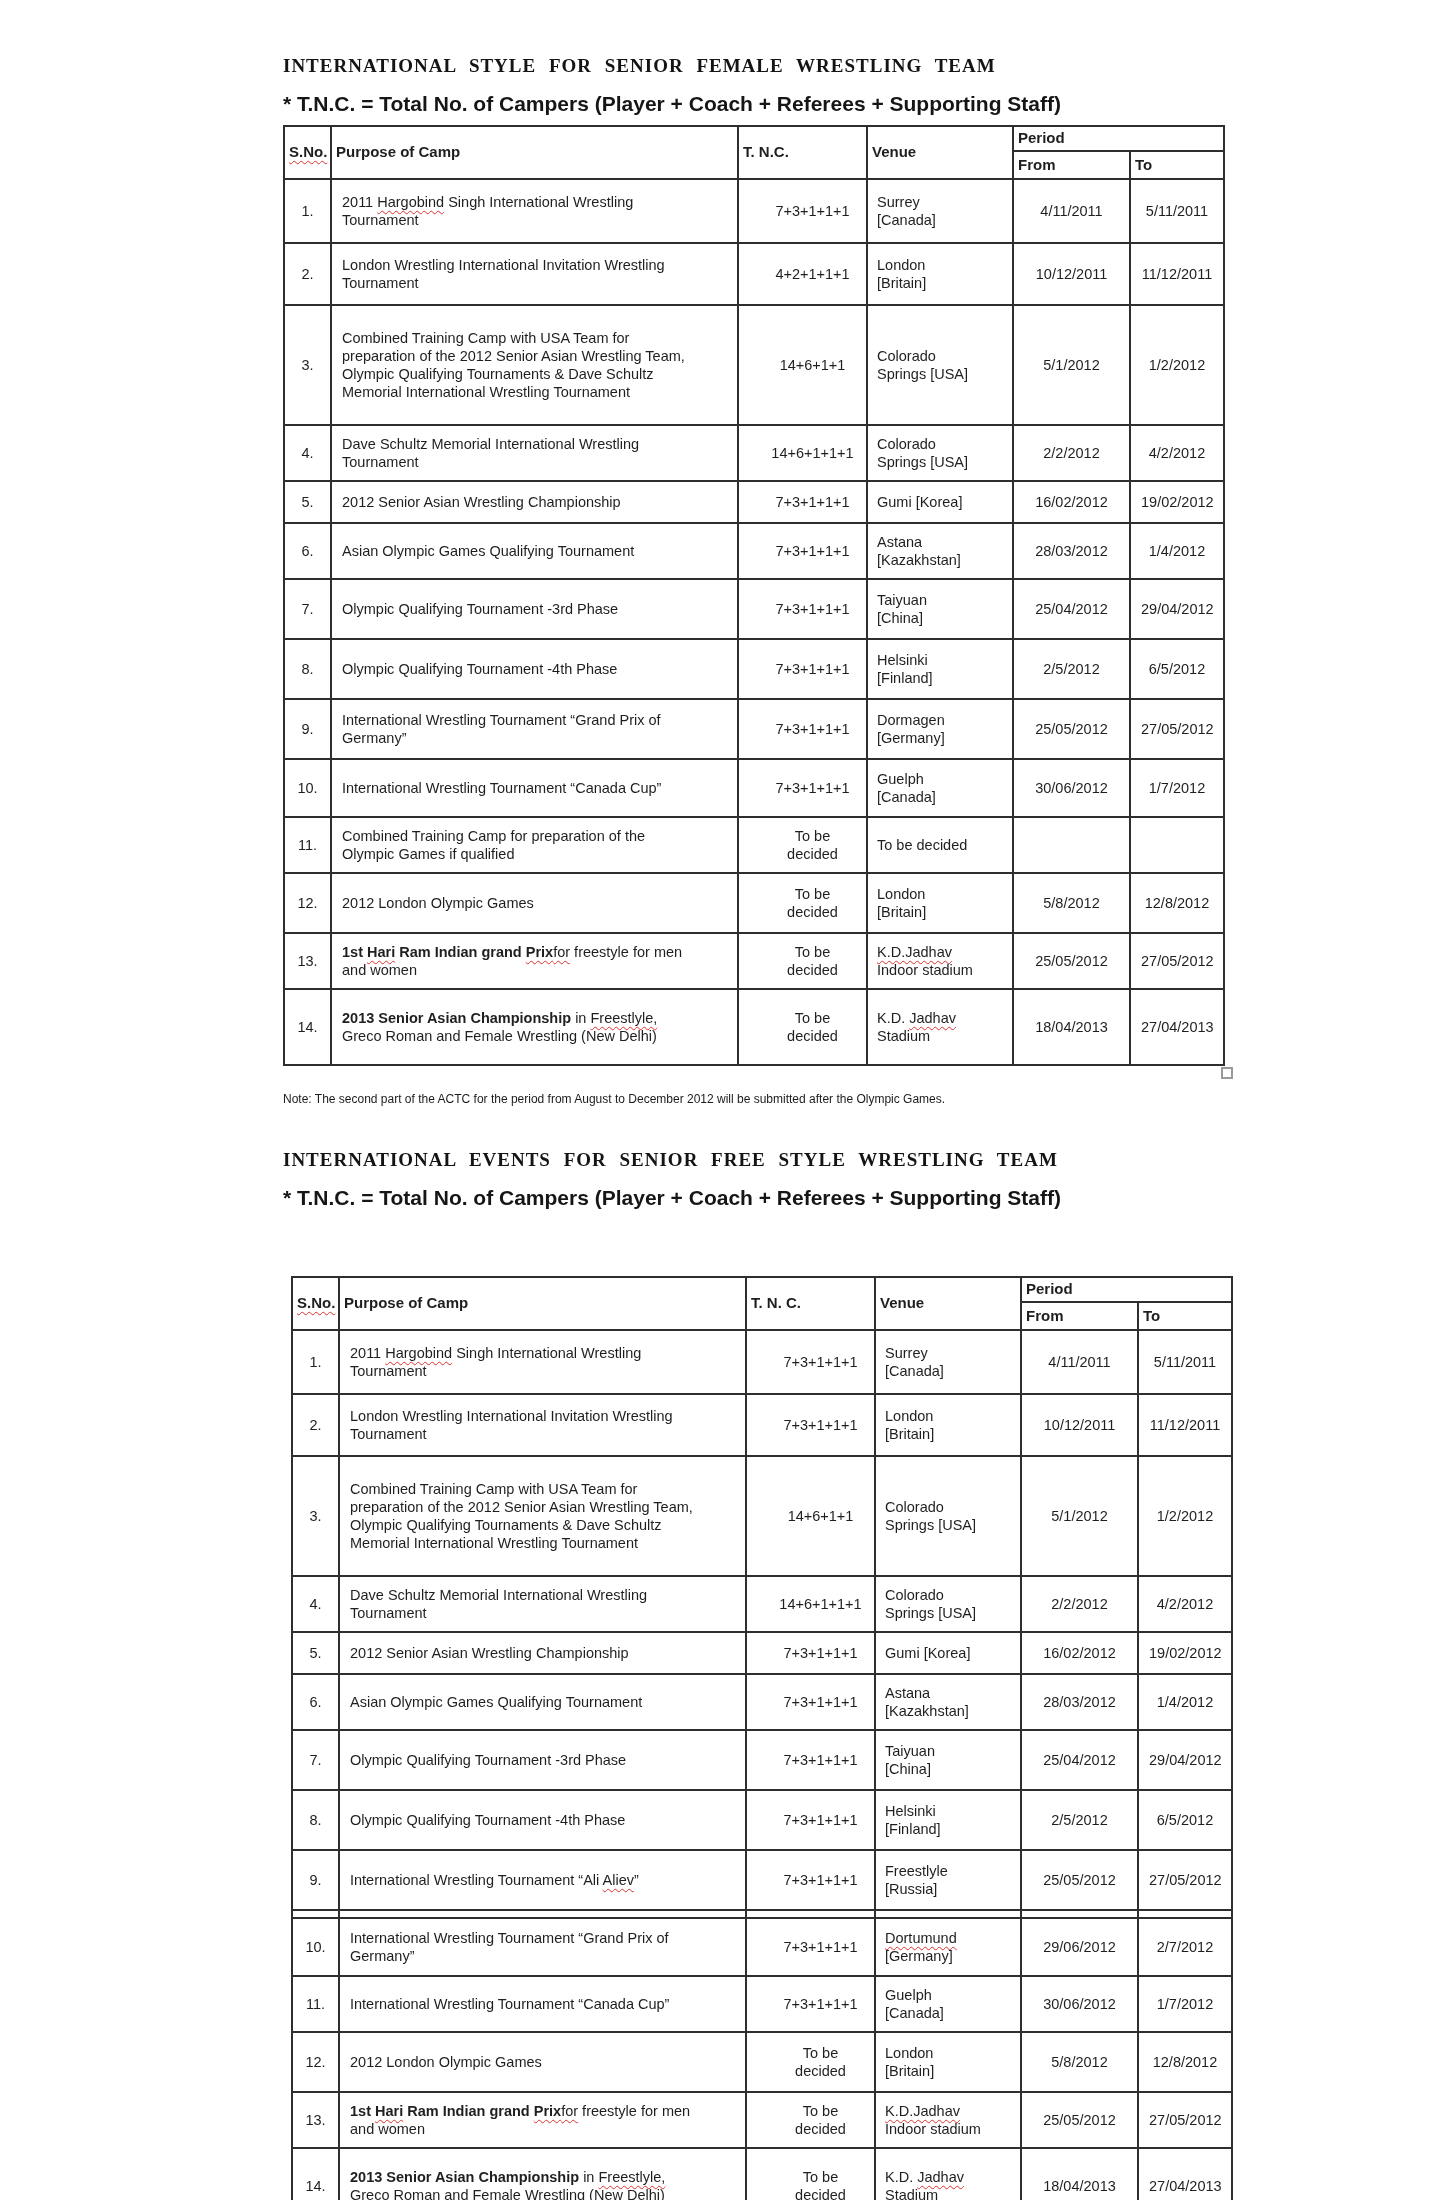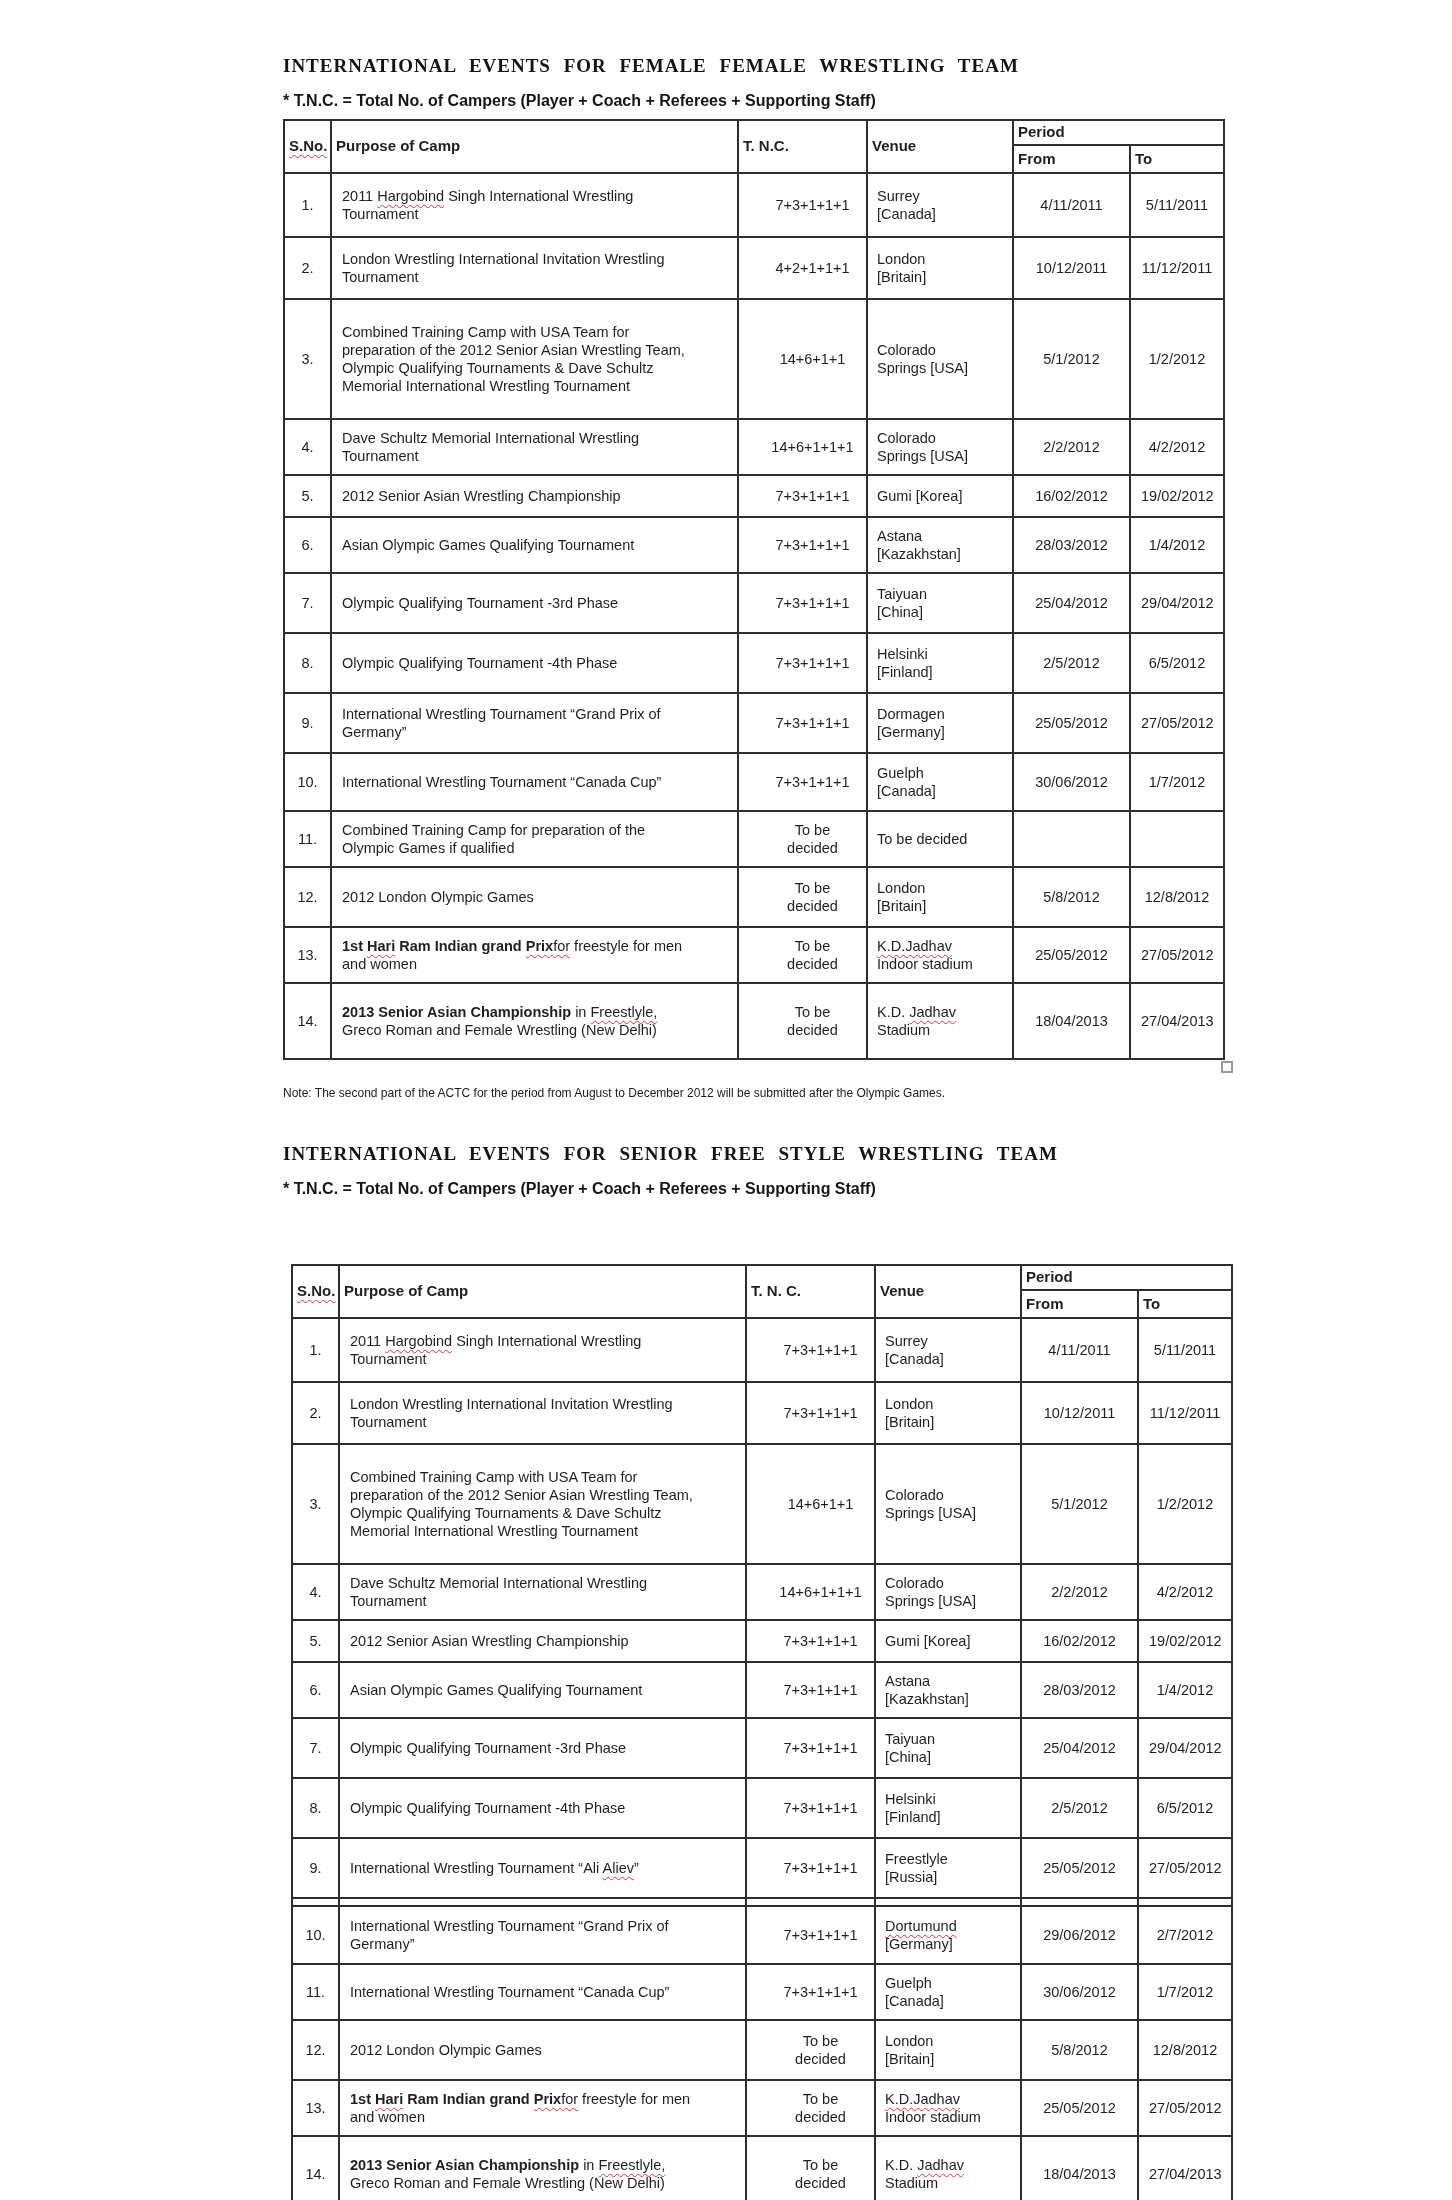--- a/index.html
+++ b/index.html
@@ -5,21 +5,21 @@
   html,body{margin:0;padding:0;}
   body{
     width:1452px;height:2200px;background:#ffffff;overflow:hidden;position:relative;
     font-family:"Liberation Sans","DejaVu Sans",sans-serif;color:#1f1f1f;
   }
   .doc{margin:55px 0 0 283px;width:960px;}
   .sec-title{
     font-family:"Liberation Serif","DejaVu Serif",serif;
     font-weight:700;font-size:19px;letter-spacing:1px;word-spacing:7px;color:#141414;
   }
-  .tnc-note{font-size:16px;font-weight:700;margin-top:15px;color:#161616;}
+  .tnc-note{font-size:21px;font-weight:700;margin-top:15px;color:#161616;}
   table.ev{
     border-collapse:collapse;table-layout:fixed;width:940px;margin-top:9px;
     font-size:14.5px;line-height:1.25;
   }
   table.ev th,table.ev td{border:2px solid #2e2e2e;vertical-align:middle;overflow:hidden;}
   table.ev th{font-weight:700;text-align:left;padding:1px 4px;font-size:15px;}
   th.h-period{height:21px;}
   tr.h-sub th{height:24px;}
   td.c-sno{text-align:center;padding:4px 2px;}
   td.c-purpose{padding:6px 48px 6px 10px;text-align:left;}
@@ -43,21 +43,21 @@
   .foot-note{font-size:12px;margin-top:12px;width:845px;line-height:1.35;color:#1b1b1b;}
   .sec2-title{margin-top:42px;}
   .sec2 .ev{margin-top:66px;margin-left:8px;}
 </style>
 </head>
 <body>
 
 <div class="doc">
 
   <div class="sec sec1">
-    <div class="sec-title">INTERNATIONAL EVENTS FOR FEMALE FEMALE WRESTLING TEAM</div>
+    <div class="sec-title">INTERNATIONAL STYLE FOR SENIOR FEMALE WRESTLING TEAM</div>
     <div class="tnc-note">* T.N.C. = Total No. of Campers (Player + Coach + Referees  + Supporting Staff)</div>
 
     <table class="ev">
       <colgroup>
         <col style="width:47px">
           <col style="width:407px">
           <col style="width:129px">
         <col style="width:146px">
           <col style="width:117px">
           <col style="width:94px">

